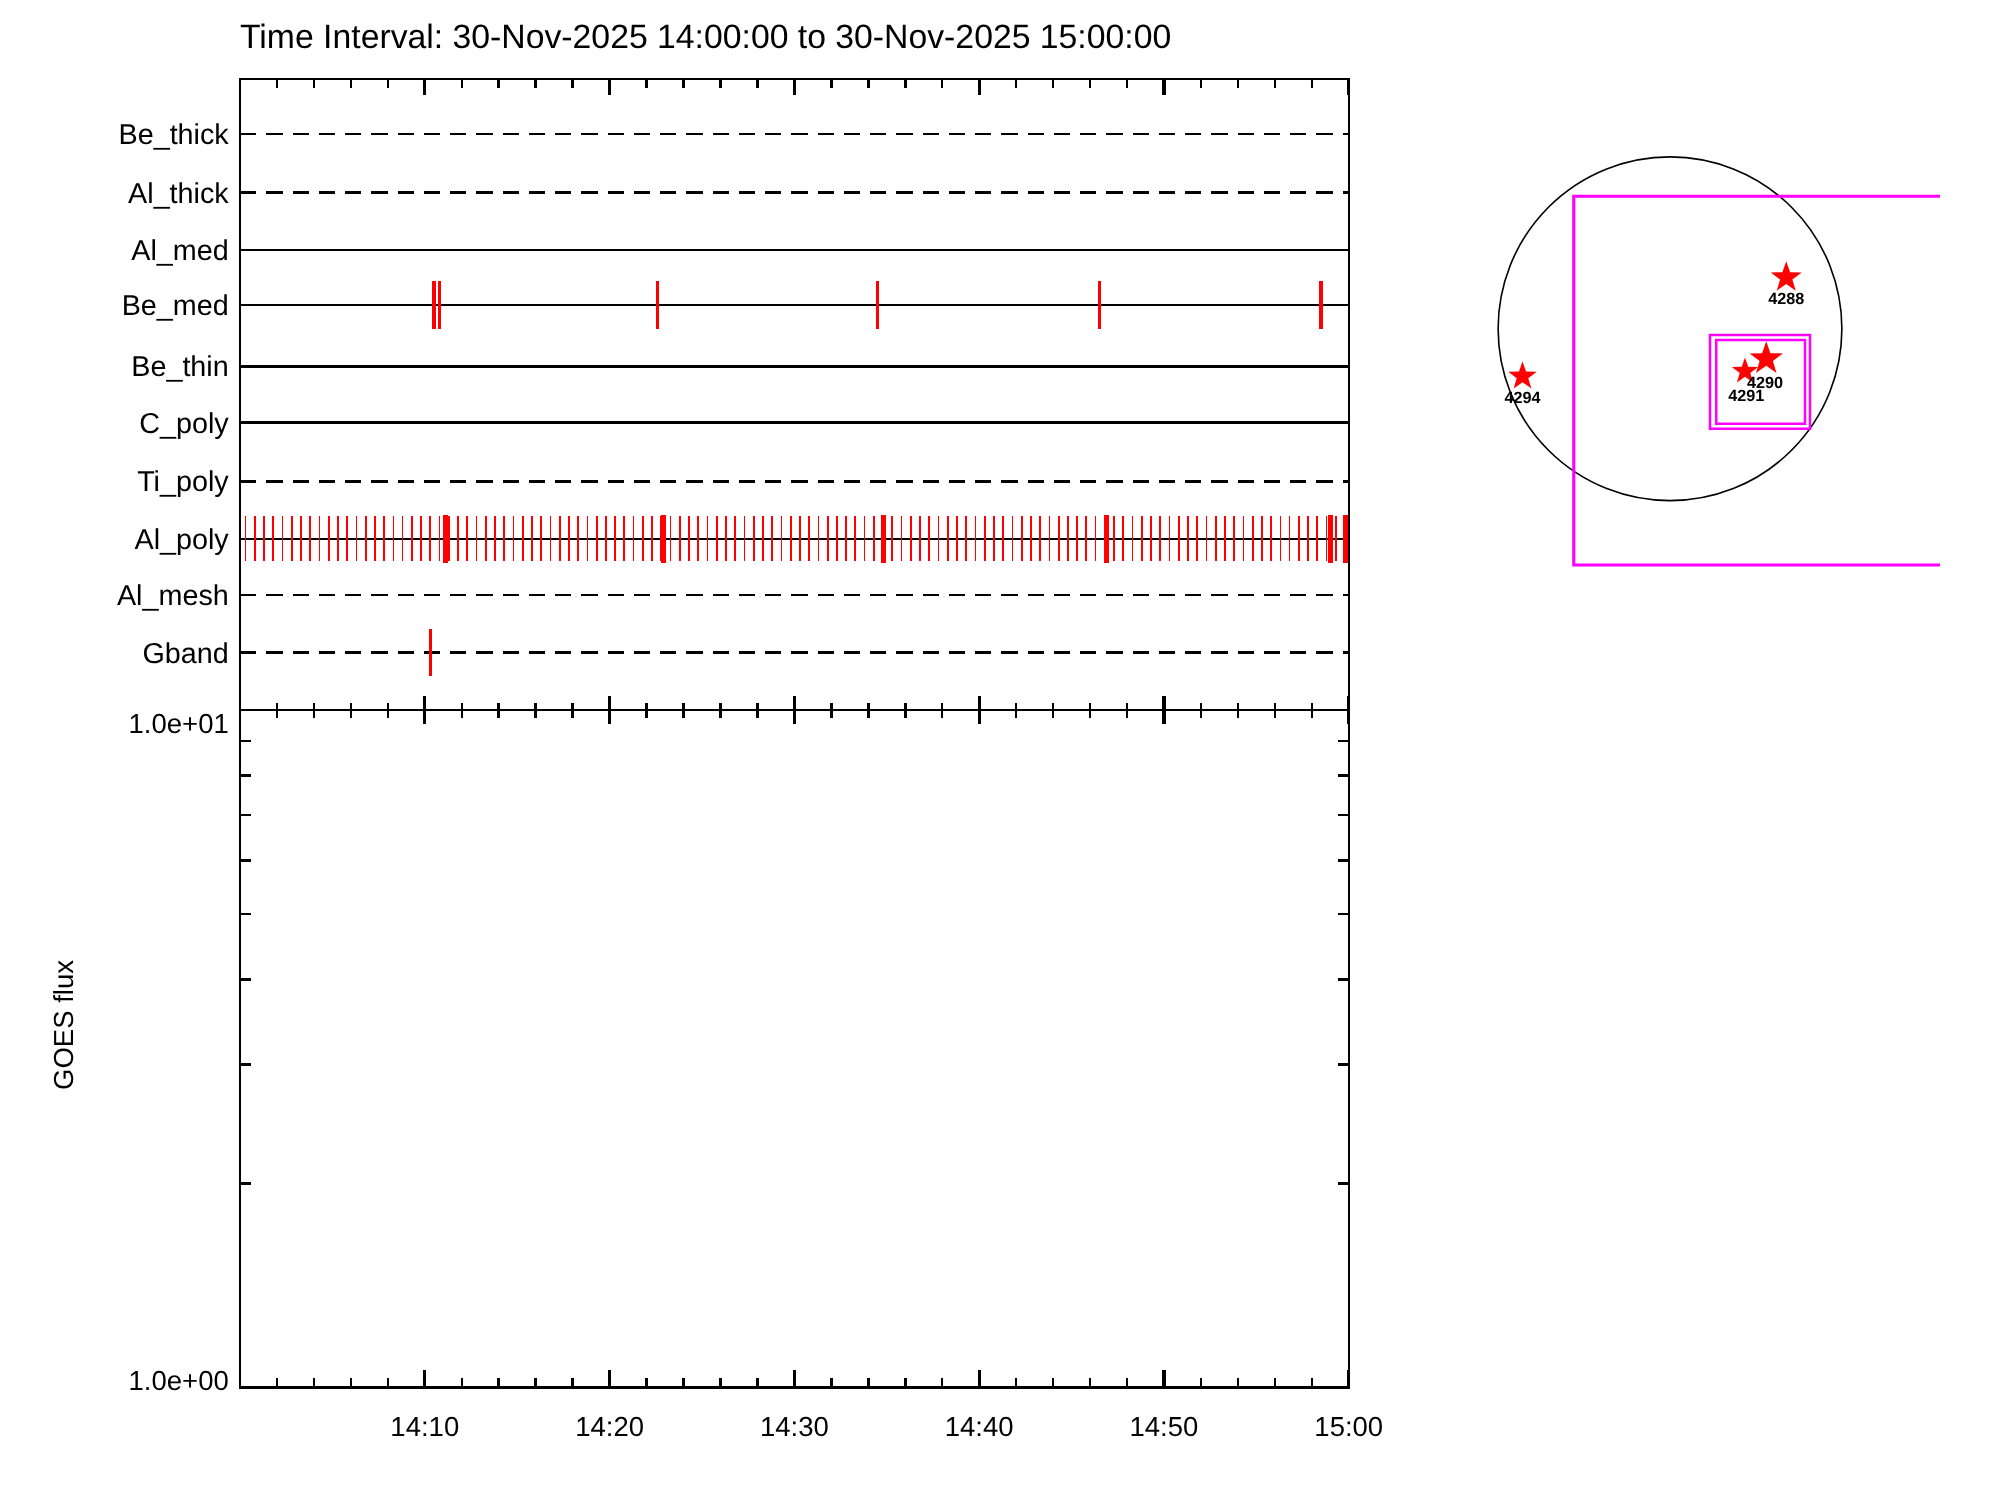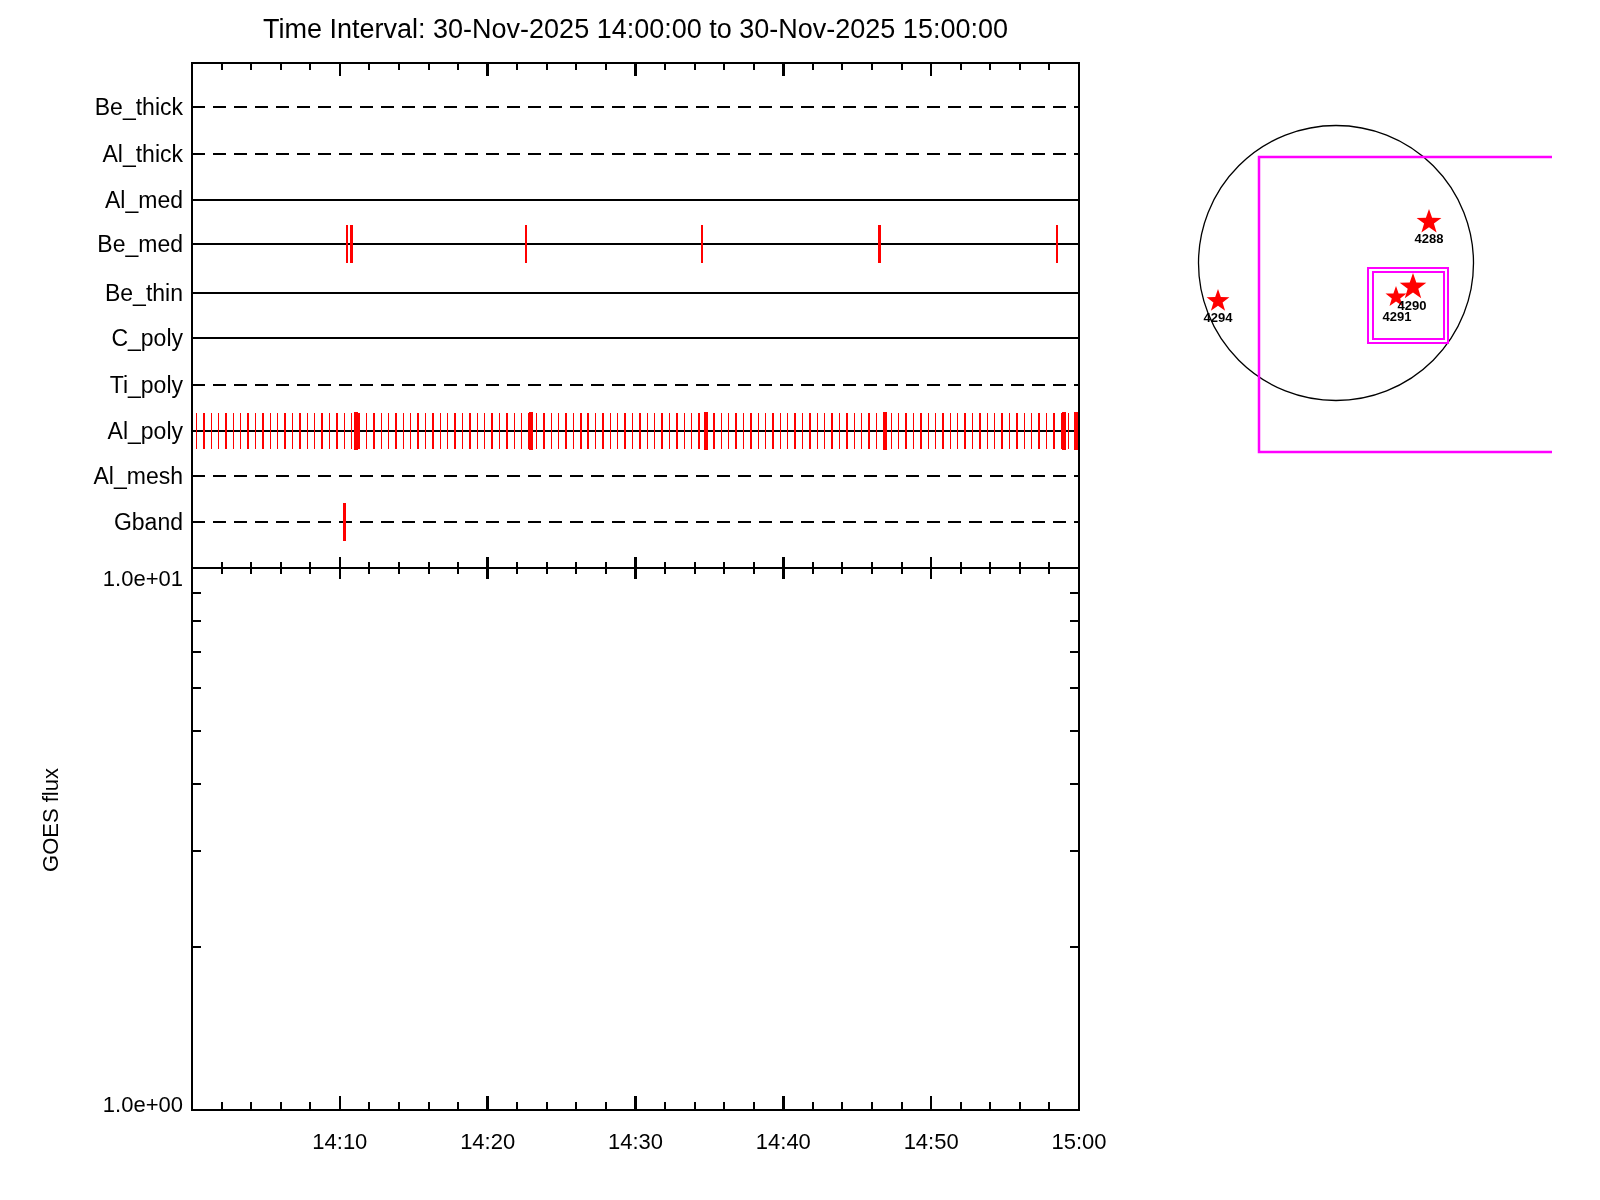--- a/index.html
+++ b/index.html
@@ -1,18 +1,18 @@
 <!DOCTYPE html>
 <html><head>
 <meta charset="utf-8">
 <style>
   html,body{margin:0;padding:0;background:#ffffff;}
   .page{position:relative;width:1600px;height:1200px;background:#ffffff;overflow:hidden;
         font-family:"Liberation Sans", sans-serif;}
-  .title{position:absolute;left:192px;top:14px;width:887px;text-align:center;
+  .title{position:absolute;left:192px;top:14px;width:887px;text-align:left;
          font-size:27px;color:#000;white-space:nowrap;}
   text{font-family:"Liberation Sans", sans-serif;fill:#000;}
   .axlab{font-size:22px;}
   .flab{font-size:23px;}
   .xlab{font-size:22px;}
   .slab{font-size:13px;font-weight:bold;}
 </style>
 </head>
 <body>
 

